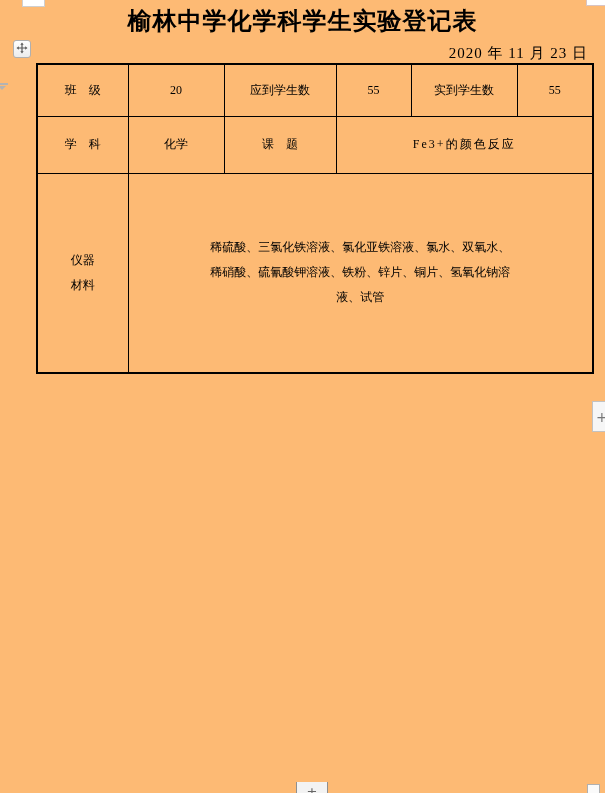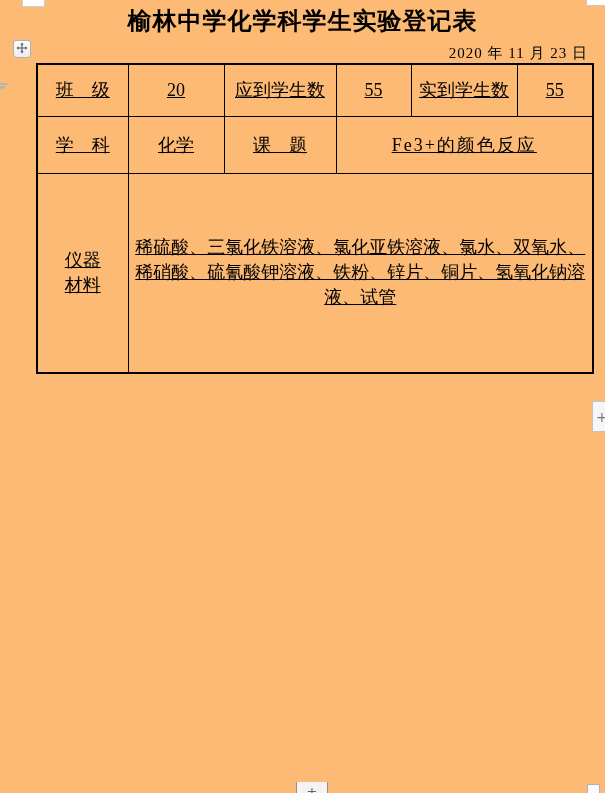--- a/index.html
+++ b/index.html
@@ -16,21 +16,21 @@
   .doc-date{
     position:absolute;top:44px;right:17px;font-size:15px;letter-spacing:1px;
   }
   table.form{
     position:absolute;left:36px;top:63px;width:556px;
     border-collapse:collapse;table-layout:fixed;
     border:2px solid #000;
   }
   table.form td{
     border:1px solid #000;text-align:center;vertical-align:middle;
-    font-size:18px;padding:0 4px;overflow:hidden;text-decoration:underline;
+    font-size:12px;padding:0 4px;overflow:hidden;
   }
   .multiline{white-space:pre-line;line-height:25px;}
   .topic-value{font-size:14px;letter-spacing:2px;}
   .materials-value{padding-bottom:22px;margin-top:44px;}
   .effect-value{padding-top:26px;}
   .damage-value{padding-bottom:34px;}
 
   
   .move-handle{
     position:absolute;left:13px;top:40px;width:18px;height:18px;

